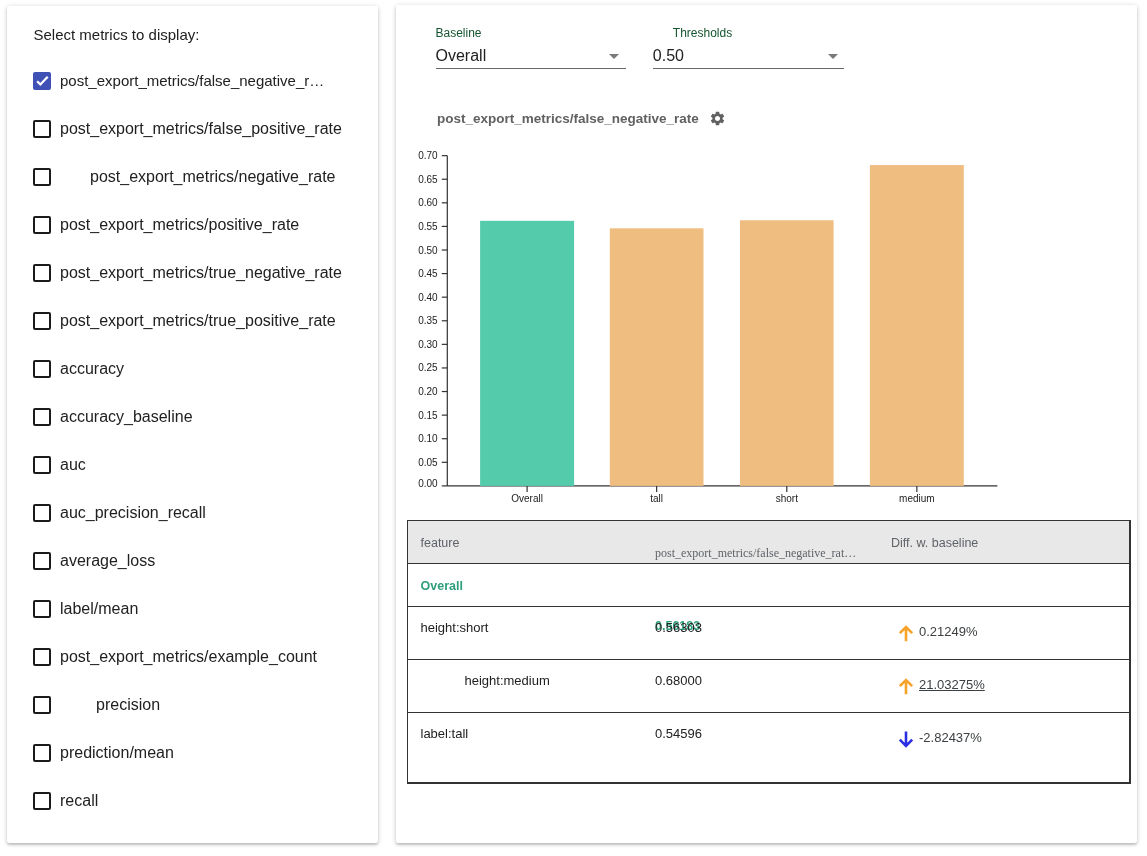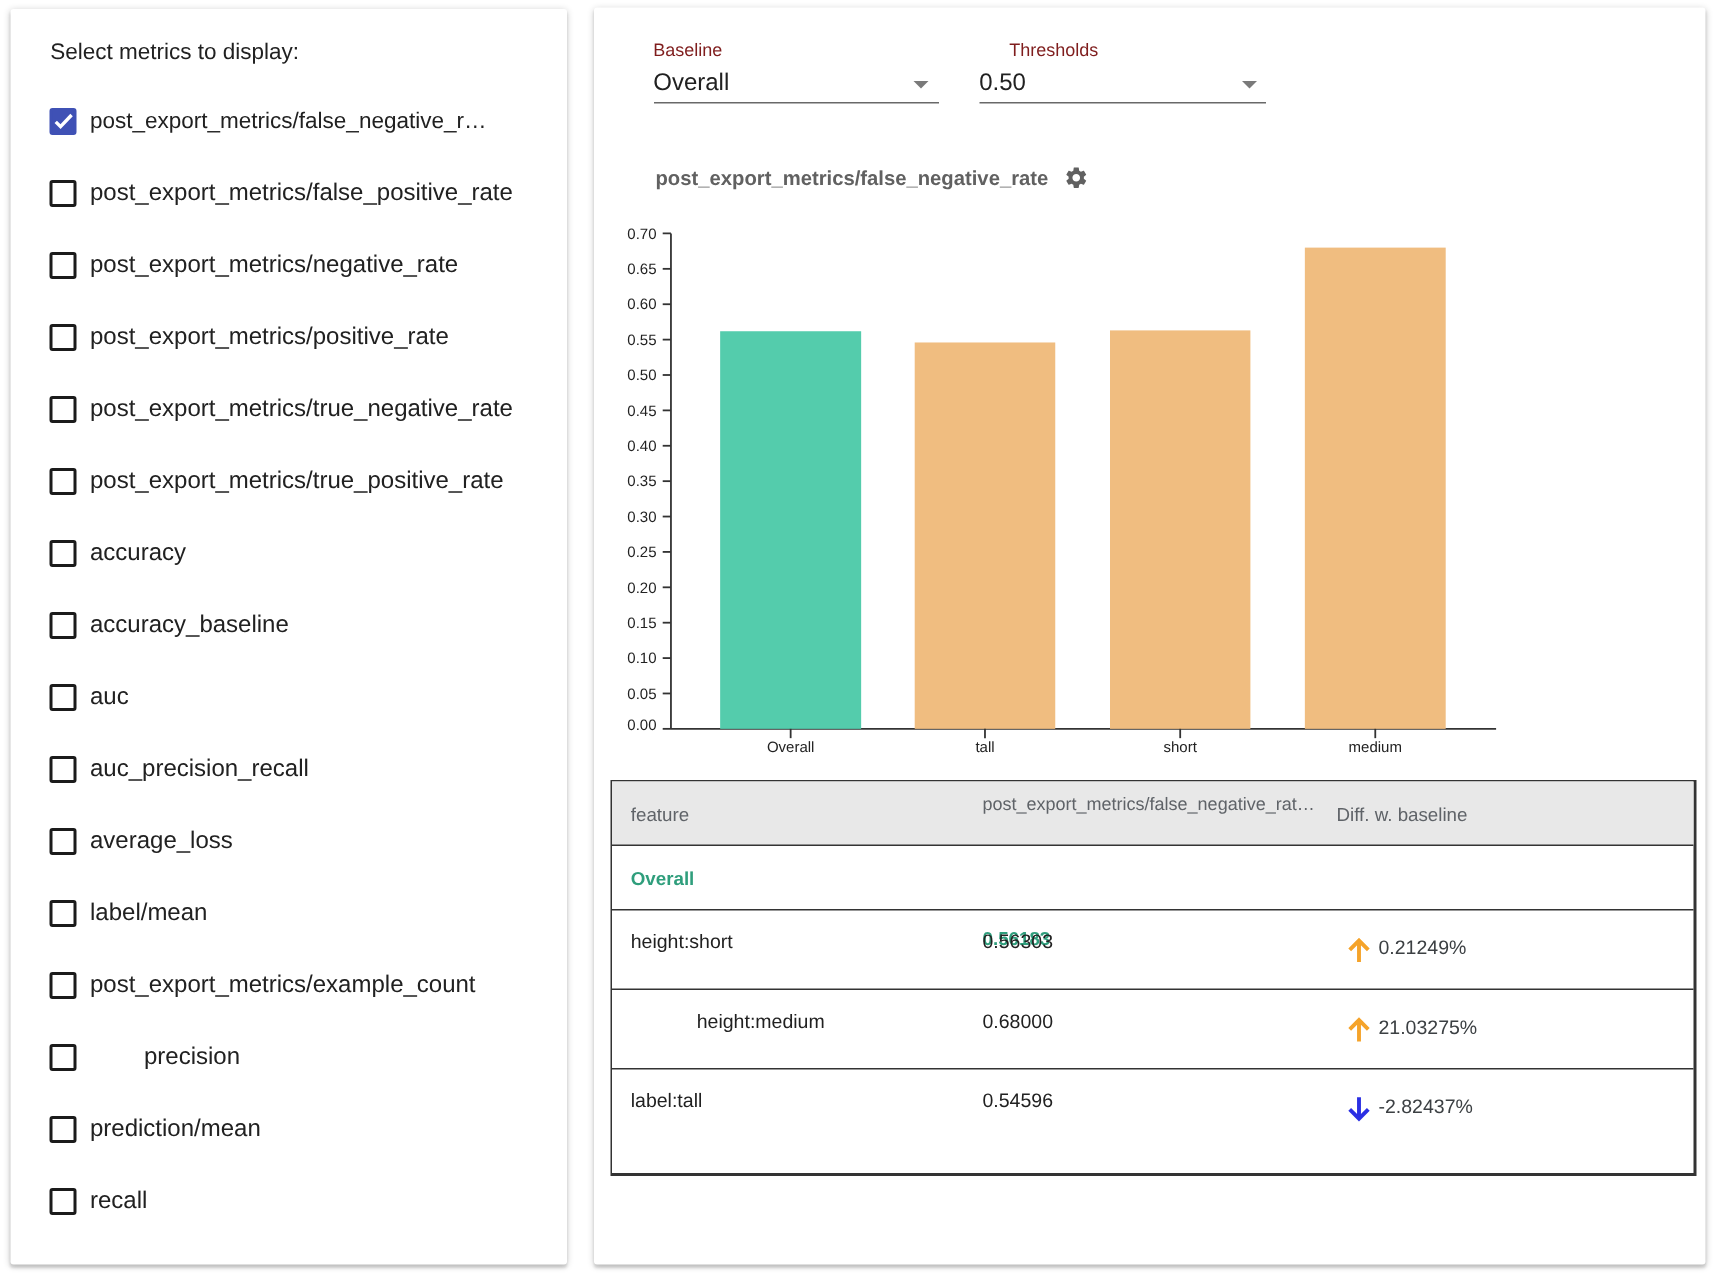--- a/index.html
+++ b/index.html
@@ -5,21 +5,21 @@
   * { margin:0; padding:0; box-sizing:border-box; }
   html,body { width:1147px; height:856px; background:#fff; font-family:"Liberation Sans", sans-serif; overflow:hidden; position:relative; }
   .card { position:absolute; background:#fff; border-radius:2px;
           box-shadow:0 1px 5px rgba(0,0,0,0.2), 0 2px 2px rgba(0,0,0,0.14); }
   #card1 { left:7px; top:5.5px; width:370.5px; height:837px; }
   #card2 { left:396.3px; top:5px; width:741px; height:838px; }
   .abs { position:absolute; white-space:nowrap; }
   .cb { position:absolute; width:18px; height:18px; border:2px solid #1b1b1b; border-radius:2px; background:#fff; }
   .cb.on { border-color:#3f51b5; background:#3f51b5; }
   .cblabel { position:absolute; left:60px; font-size:16px; line-height:20px; color:#212121; }
-  .lab12 { font-size:12px; line-height:14px; color:#7f1d1d; }
+  .lab12 { font-size:12px; line-height:14px; color:#14532d; }
   .val16 { font-size:16px; line-height:20px; color:#212121; }
   .tri { position:absolute; width:0; height:0; border-left:5px solid transparent; border-right:5px solid transparent; border-top:5px solid #7a7a7a; }
   .uline { position:absolute; height:1.4px; background:#696969; }
   .sep { position:absolute; left:0; width:100%; height:1.3px; background:#333; }
 </style>
 </head>
 <body>
 <div id="card1" class="card"></div>
 <div id="card2" class="card"></div>
 
@@ -27,21 +27,21 @@
 <div id="cbs">
     <div class="cb on" style="left:33px; top:72px;">
       <svg width="14" height="14" viewBox="0 0 24 24" style="position:absolute;left:0;top:0;">
         <path d="M3.7 12.4 9.2 17.9 21.8 4.6" fill="none" stroke="#fff" stroke-width="3.9"></path>
       </svg>
     </div>
     <div class="cblabel" style="top:71px; font-size:15px; font-weight:normal;">post_export_metrics/false_negative_r…</div>
     <div class="cb" style="left:33px; top:120px;"></div>
     <div class="cblabel" style="top:119px;">post_export_metrics/false_positive_rate</div>
     <div class="cb" style="left:33px; top:168px;"></div>
-    <div class="cblabel" style="top:167px;">post_export_metrics/negative_rate</div>
+    <div class="cblabel" style="top:167px;margin-left:30px;">post_export_metrics/negative_rate</div>
     <div class="cb" style="left:33px; top:216px;"></div>
     <div class="cblabel" style="top:215px;">post_export_metrics/positive_rate</div>
     <div class="cb" style="left:33px; top:264px;"></div>
     <div class="cblabel" style="top:263px;">post_export_metrics/true_negative_rate</div>
     <div class="cb" style="left:33px; top:312px;"></div>
     <div class="cblabel" style="top:311px;">post_export_metrics/true_positive_rate</div>
     <div class="cb" style="left:33px; top:360px;"></div>
     <div class="cblabel" style="top:359px;">accuracy</div>
     <div class="cb" style="left:33px; top:408px;"></div>
     <div class="cblabel" style="top:407px;">accuracy_baseline</div>
@@ -124,41 +124,41 @@
     <text x="520.85" y="356.6" text-anchor="middle" font-size="10" fill="#222" font-family="Liberation Sans, sans-serif">medium</text>
   </svg>
 
 <div class="abs" id="tbl" style="left:407px; top:520px; width:723.5px; height:264px; border:1.3px solid #333; border-right-width:2px; border-bottom-width:2px; background:#fff;">
   <div style="position:absolute; left:0; top:0; width:100%; height:43px; background:#e8e8e8; border-bottom:1.3px solid #333;"></div>
   <div class="sep" style="top:84.7px;"></div>
   <div class="sep" style="top:137.7px;"></div>
   <div class="sep" style="top:190.7px;"></div>
 
   <div class="abs htxt" style="left:12.5px; top:14.6px;">feature</div>
-  <div class="abs htxt" style="left:247px; top:8px; font-size:12px;">post_export_metrics/false_negative_rat…</div>
+  <div class="abs htxt" style="left:247px; top:25px; font-size:12px;font-family:Liberation Serif, serif;">post_export_metrics/false_negative_rat…</div>
   <div class="abs htxt" style="left:483px; top:14.6px;">Diff. w. baseline</div>
 
   <div class="abs otxt" style="left:12.5px; top:57.6px;">Overall</div>
   <div class="abs otxt" style="left:247px; top:57.6px;margin-top:40px;">0.56183</div>
 
   <div class="abs dtxt" style="left:12.5px; top:98.5px;">height:short</div>
   <div class="abs dtxt" style="left:247px; top:98.5px;">0.56303</div>
   <div class="abs dtxt" style="left:12.5px; top:151.5px;margin-left:44px;">height:medium</div>
   <div class="abs dtxt" style="left:247px; top:151.5px;">0.68000</div>
   <div class="abs dtxt" style="left:12.5px; top:204.5px;">label:tall</div>
   <div class="abs dtxt" style="left:247px; top:204.5px;">0.54596</div>
 
   <svg class="abs up" style="left:488.5px; top:102.8px;" width="18" height="19" viewBox="0 0 18 19">
       <path d="M9 17.3 V3 M2.8 9.2 L9 3 L15.2 9.2" fill="none" stroke="#f5a32a" stroke-width="2.6"></path>
     </svg>
   <div class="abs ptxt" style="left:511px; top:103.3px;">0.21249%</div>
   <svg class="abs up" style="left:488.5px; top:155.8px;" width="18" height="19" viewBox="0 0 18 19">
       <path d="M9 17.3 V3 M2.8 9.2 L9 3 L15.2 9.2" fill="none" stroke="#f5a32a" stroke-width="2.6"></path>
     </svg>
-  <div class="abs ptxt" style="left:511px; top:156.3px;">21.03275%</div>
+  <div class="abs ptxt" style="left:511px; top:156.3px;text-decoration:underline;">21.03275%</div>
   <svg class="abs dn" style="left:488.5px; top:208.8px;" width="18" height="19" viewBox="0 0 18 19">
       <path d="M9 1.5 V15.8 M2.8 9.6 L9 15.8 L15.2 9.6" fill="none" stroke="#2b2fe3" stroke-width="2.6"></path>
     </svg>
   <div class="abs ptxt" style="left:511px; top:209.3px;">-2.82437%</div>
 </div>
 
 <style>
   .htxt { font-size:12.5px; line-height:15px; color:#5f6368; }
   .otxt { font-size:12.5px; line-height:15px; font-weight:bold; color:#2f9e7c; }
   .dtxt { font-size:13px; line-height:15px; color:#212121; }

